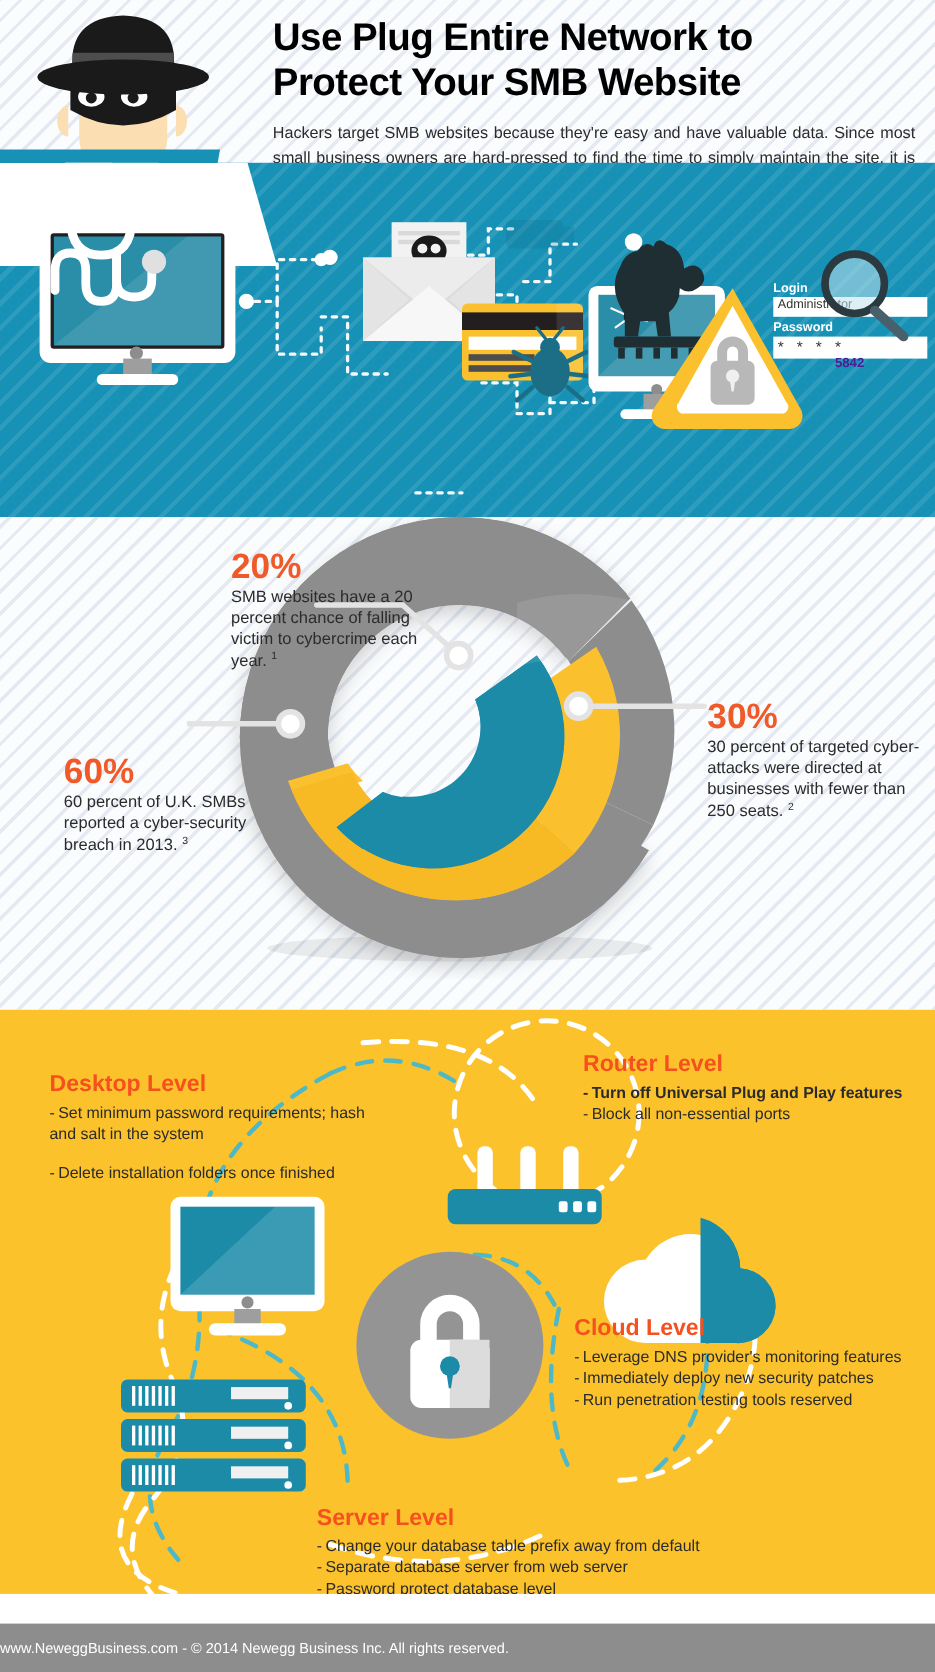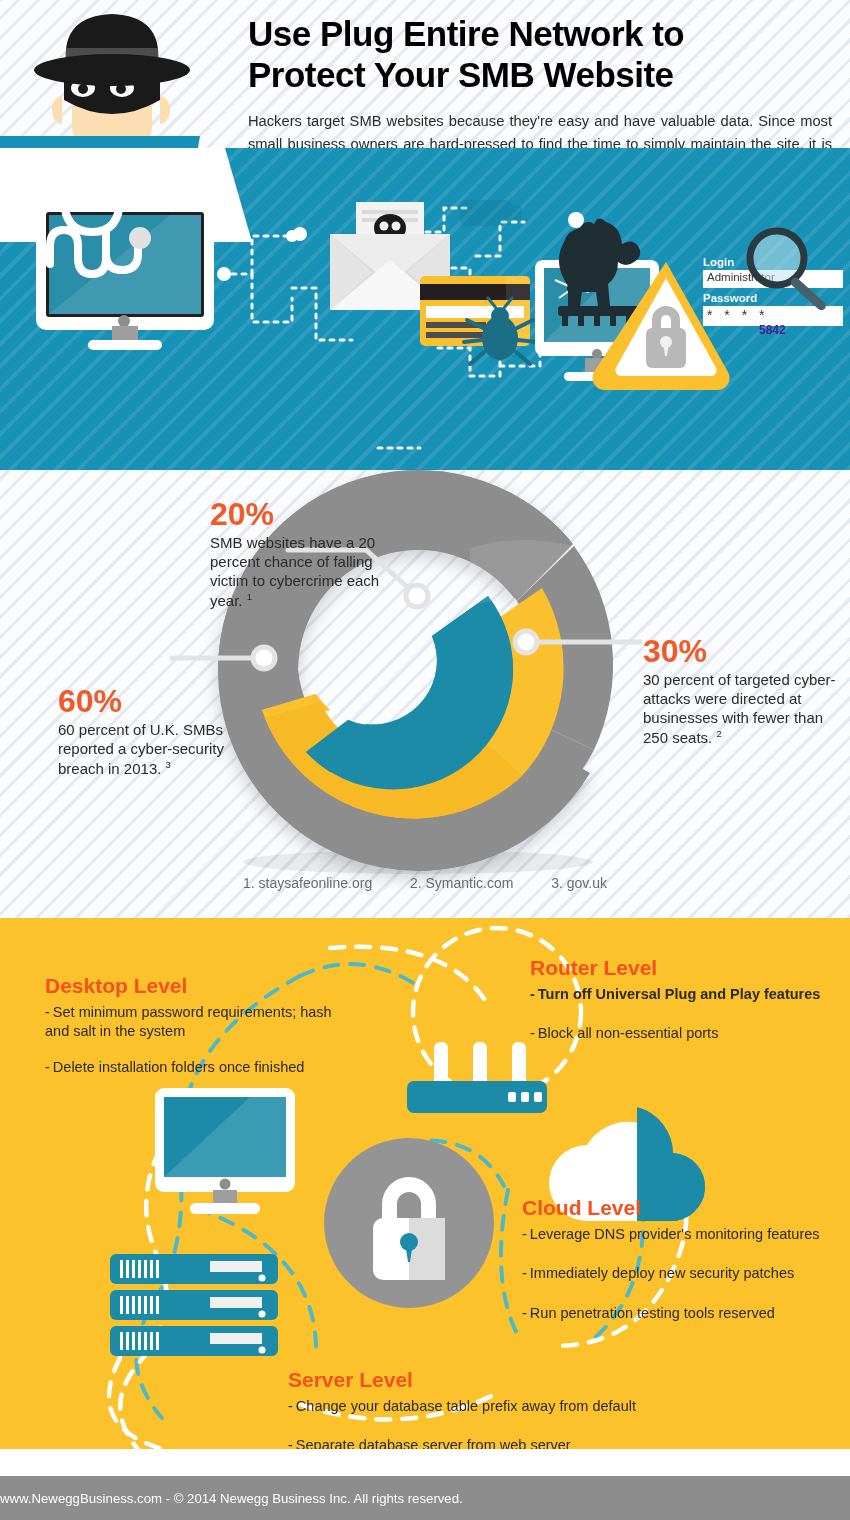--- a/index.html
+++ b/index.html
@@ -77,21 +77,21 @@
   }
   #sources span{ display:inline-block; }
   #sources .gap{ width:30px; }
 
   
   #yellow{
     position:absolute; left:0; top:918px; width:850px; height:531px;
     background:#fcc22c; overflow:hidden;
   }
   .lvl-title{ color:#f5501e; font-weight:bold; font-size:21px; line-height:1.1; }
-  .lvl-item{ font-size:14.5px; line-height:1.33; color:#2b2b2b; white-space:nowrap;margin-top:20px; }
+  .lvl-item{ font-size:14.5px; line-height:1.33; color:#2b2b2b; white-space:nowrap; }
   .lvl-item .dash{ margin-right:3px; }
   .lvl-block{ position:absolute; }
   #lvl-desktop{ left:45px; top:56px; }
   #lvl-desktop .lvl-item{ white-space:normal; width:290px; }
   #lvl-desktop .lvl-item + .lvl-item{ margin-top:16px; }
   #lvl-router{  left:530px; top:38px; }
   #lvl-cloud{   left:522px; top:278px; }
   #lvl-server{  left:288px; top:450px; }
 
   
@@ -376,27 +376,20 @@
   </div>
 
   <div id="stat-60">
     <div class="stat-num">60%</div>
     <div class="stat-txt">
       <span>60 percent of U.K. SMBs reported a cyber-security breach in 2013.</span>
       <sup>3</sup>
     </div>
   </div>
 
-  <div id="sources">
-    <span>1. staysafeonline.org</span>
-    <span class="gap"></span>
-    <span>2. Symantic.com</span>
-    <span class="gap"></span>
-    <span>3. gov.uk</span>
-  </div>
 </div>
 
 <div id="yellow">
 
   <svg style="position:absolute; left:0; top:0;" width="850" height="558" viewBox="0 0 850 558">
 
     <g fill="none" stroke="#4db8c8" stroke-width="4" stroke-dasharray="14 12" stroke-linecap="round">
       <path d="M300 58 q-130 70 -120 190 q8 80 -28 140 q-36 58 10 112"></path>
       <path d="M300 58 q60 -28 118 10"></path>
       <path d="M380 230 q90 -26 124 38"></path>

